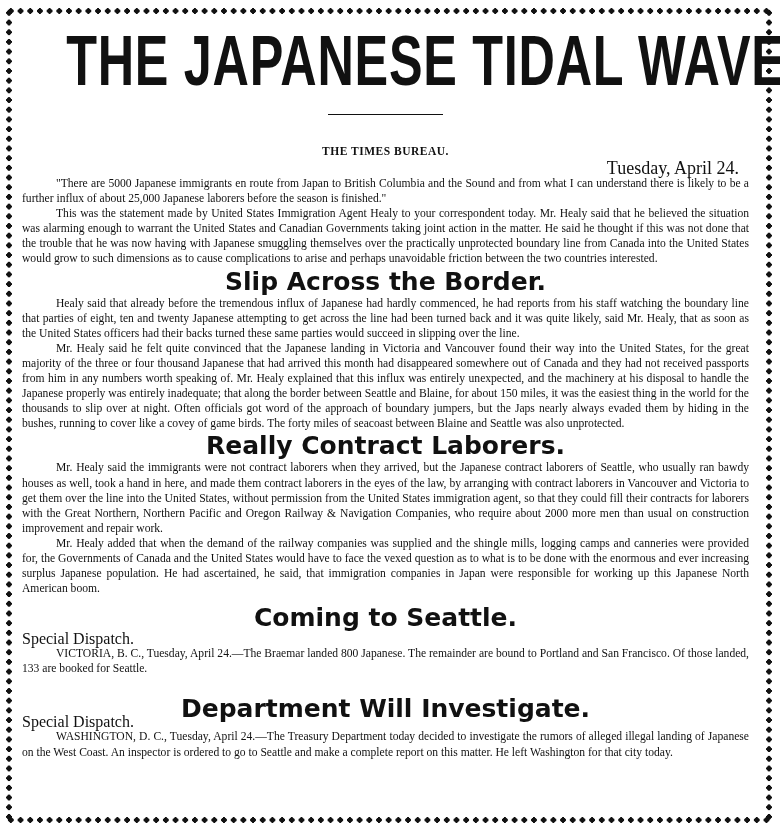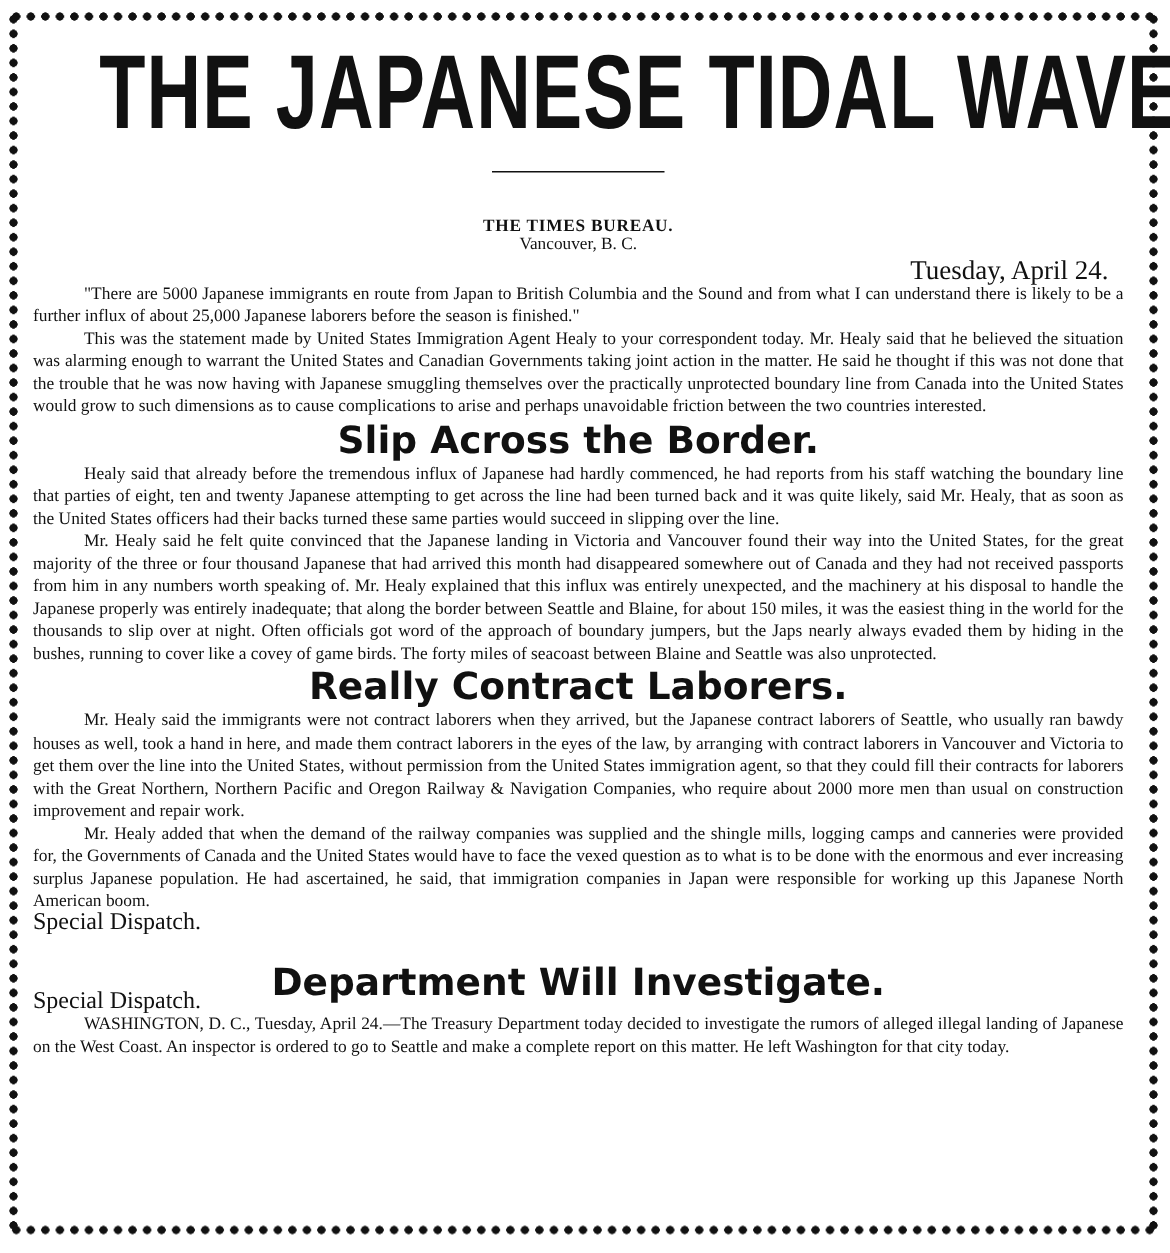--- a/index.html
+++ b/index.html
@@ -34,34 +34,35 @@
   <div class="dots-h dots-top"></div>
   <div class="dots-h dots-bottom"></div>
   <div class="dots-v dots-left"></div>
   <div class="dots-v dots-right"></div>
 </div>
 
 <div class="content">
   <div class="masthead">THE JAPANESE TIDAL WAVE</div>
   <div class="rule"></div>
   <div class="bureau">THE TIMES BUREAU.</div>
-  <div class="place">Vancouver, B. C.</div>
   <div class="dateline">Tuesday, April 24.</div>
 
   <p class="indent">"There are 5000 Japanese immigrants en route from Japan to British Columbia and the Sound and from what I can understand there is likely to be a further influx of about 25,000 Japanese laborers before the season is finished."</p>
   <p class="indent">This was the statement made by United States Immigration Agent Healy to your correspondent today. Mr. Healy said that he believed the situation was alarming enough to warrant the United States and Canadian Governments taking joint action in the matter. He said he thought if this was not done that the trouble that he was now having with Japanese smuggling themselves over the practically unprotected boundary line from Canada into the United States would grow to such dimensions as to cause complications to arise and perhaps unavoidable friction between the two countries interested.</p>
 
   <h2>Slip Across the Border.</h2>
   <p class="indent">Healy said that already before the tremendous influx of Japanese had hardly commenced, he had reports from his staff watching the boundary line that parties of eight, ten and twenty Japanese attempting to get across the line had been turned back and it was quite likely, said Mr. Healy, that as soon as the United States officers had their backs turned these same parties would succeed in slipping over the line.</p>
   <p class="indent">Mr. Healy said he felt quite convinced that the Japanese landing in Victoria and Vancouver found their way into the United States, for the great majority of the three or four thousand Japanese that had arrived this month had disappeared somewhere out of Canada and they had not received passports from him in any numbers worth speaking of. Mr. Healy explained that this influx was entirely unexpected, and the machinery at his disposal to handle the Japanese properly was entirely inadequate; that along the border between Seattle and Blaine, for about 150 miles, it was the easiest thing in the world for the thousands to slip over at night. Often officials got word of the approach of boundary jumpers, but the Japs nearly always evaded them by hiding in the bushes, running to cover like a covey of game birds. The forty miles of seacoast between Blaine and Seattle was also unprotected.</p>
 
   <h2>Really Contract Laborers.</h2>
   <p class="indent">Mr. Healy said the immigrants were not contract laborers when they arrived, but the Japanese contract laborers of Seattle, who usually ran bawdy houses as well, took a hand in here, and made them contract laborers in the eyes of the law, by arranging with contract laborers in Vancouver and Victoria to get them over the line into the United States, without permission from the United States immigration agent, so that they could fill their contracts for laborers with the Great Northern, Northern Pacific and Oregon Railway &amp; Navigation Companies, who require about 2000 more men than usual on construction improvement and repair work.</p>
   <p class="indent">Mr. Healy added that when the demand of the railway companies was supplied and the shingle mills, logging camps and canneries were provided for, the Governments of Canada and the United States would have to face the vexed question as to what is to be done with the enormous and ever increasing surplus Japanese population. He had ascertained, he said, that immigration companies in Japan were responsible for working up this Japanese North American boom.</p>
 
+  <h2 style="margin-top:10px;">Coming to Seattle.</h2>
   <div class="dispatch">Special Dispatch.</div>
+  <p class="indent">VICTORIA, B. C., Tuesday, April 24.—The Braemar landed 800 Japanese. The remainder are bound to Portland and San Francisco. Of those landed, 133 are booked for Seattle.</p>
 
   <h2 style="margin-top:21px;margin-bottom:-6px;">Department Will Investigate.</h2>
   <div class="dispatch">Special Dispatch.</div>
   <p class="indent">
     <span>WASHINGTON, D. C., Tuesday, April 24.—The Treasury Department today decided to investigate the rumors of alleged illegal landing of Japanese on the West Coast. An inspector is ordered to go to Seattle and make a complete report on this matter. He left Washington for that city today.</span>
   </p>
 </div>
 
 </body></html>

